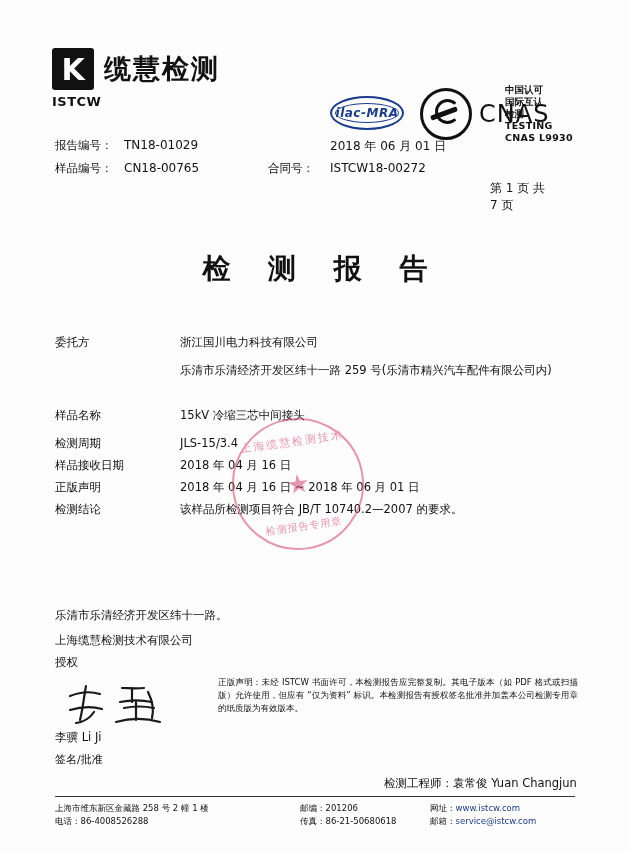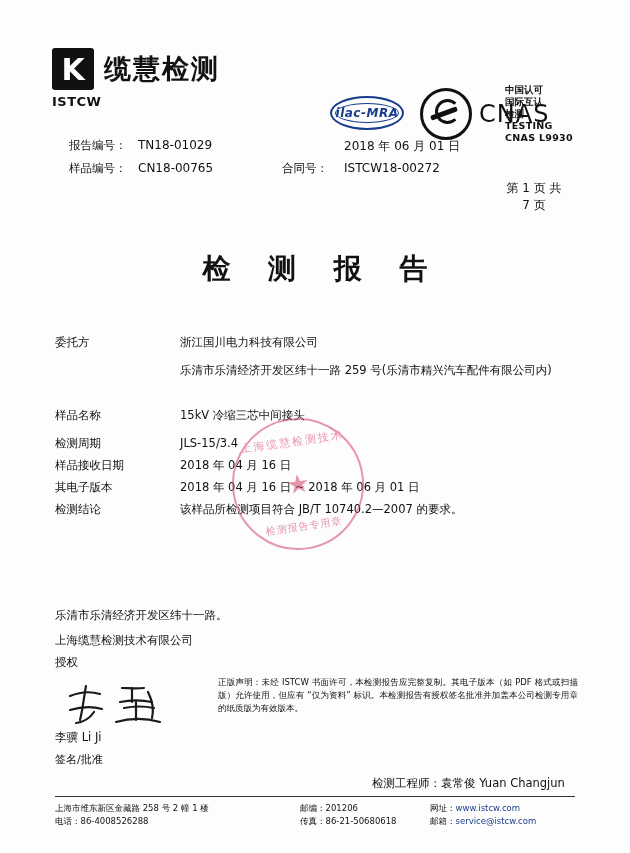--- a/index.html
+++ b/index.html
@@ -135,25 +135,24 @@
     font-size: 9.5px;
     line-height: 12px;
     font-weight: bold;
     color: #111;
   }
   .cnas-right .en { letter-spacing: .3px; }
 
   
   .meta {
     position: absolute;
-    left: 14px; top: 138px;
+    left: 0; top: 138px;
     width: 550px;
     font-size: 11.5px;
     color: #111;
-    text-align: center;
   }
   .meta-row { position: relative; height: 23px; }
   .m-label { position: absolute; font-size: 11.5px; }
   .m-value { position: absolute; font-size: 12px; }
   .c1 { left: 55px; }
   .c1v { left: 124px; }
   .c2 { left: 268px; }
   .c2v { left: 330px; }
   .c3 { left: 490px; margin-top: 42px; }
 
@@ -245,21 +244,21 @@
     left: 55px; top: 730px;
     font-size: 11.5px;
   }
   .sign-label {
     position: absolute;
     left: 55px; top: 752px;
     font-size: 11px;
   }
   .engineer {
     position: absolute;
-    left: 372px; top: 776px;
+    left: 384px; top: 776px;
     font-size: 11.5px;
   }
 
   
   .rule {
     position: absolute;
     left: 55px; top: 796px;
     width: 520px;
     border-top: 1px solid #333;
   }
@@ -338,21 +337,21 @@
   </div>
   <div class="block" style="top:436px;">
     <span class="b-label">检测周期</span>
     <span class="b-value">JLS-15/3.4</span>
   </div>
   <div class="block" style="top:458px;">
     <span class="b-label">样品接收日期</span>
     <span class="b-value">2018 年 04 月 16 日</span>
   </div>
   <div class="block" style="top:480px;">
-    <span class="b-label">其电子版本</span>
+    <span class="b-label">正版声明</span>
     <span class="b-value">2018 年 04 月 16 日 ~ 2018 年 06 月 01 日</span>
   </div>
   <div class="block" style="top:502px;">
     <span class="b-label">检测结论</span>
     <span class="b-value">该样品所检测项目符合 JB/T 10740.2—2007 的要求。</span>
   </div>
 
   <div class="stamp">
     <div class="arc">上海缆慧检测技术</div>
     <div class="star">★</div>

